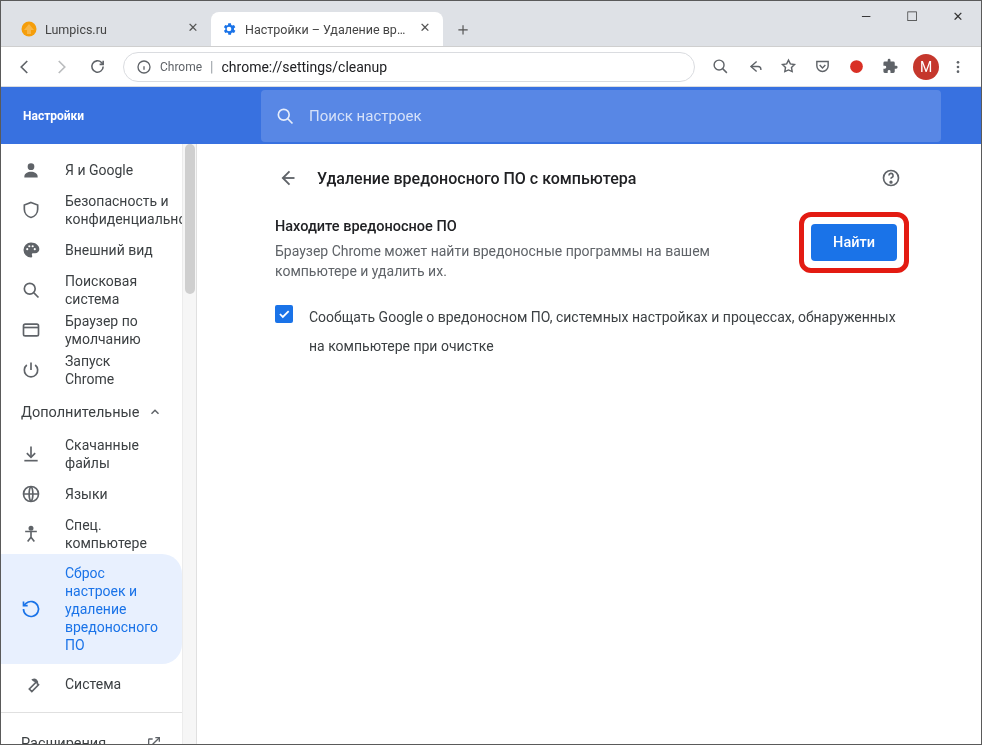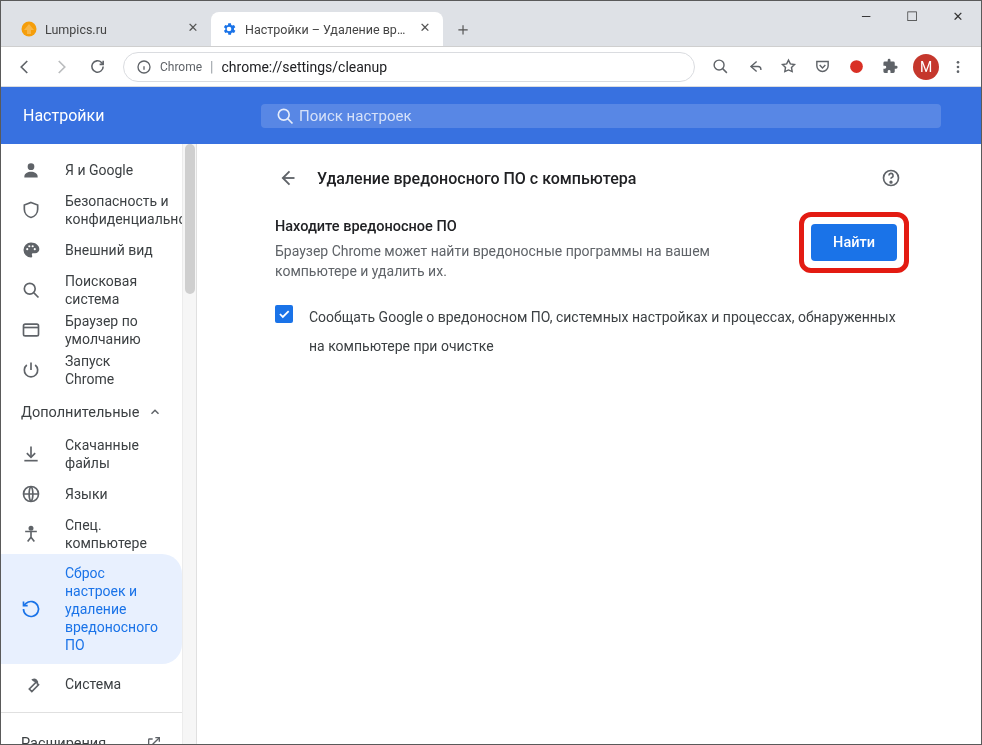--- a/index.html
+++ b/index.html
@@ -25,22 +25,22 @@
   .omnibox { flex: 1; height: 30px; border:1px solid #dadce0; border-radius: 15px; display:flex; align-items:center; padding: 0 12px; gap:8px; background:#fff; margin: 0 6px;}
   .omnibox .scheme { font-size: 12px; color:#5f6368;}
   .omnibox .sep    { font-size: 14px; color:#9aa0a6;}
   .omnibox .url    { font-size: 14px; color:#202124;}
   .tool-icon { width: 30px; height: 30px; display:flex; align-items:center; justify-content:center; color:#5f6368; cursor:pointer; font-size:16px;}
   .avatar { width: 26px; height: 26px; border-radius: 50%; background:#c5372c; color:#fff; font-size:14px; display:flex; align-items:center; justify-content:center; margin-left:4px;}
 
   
   .content { display:flex; flex-direction:column; height: calc(100% - 86px); }
   .app-header { height: 57px; background:#3871e0; display:flex; align-items:center; color:#fff; }
-  .app-header .brand { width: 260px; padding-left: 22px; font-size: 16px; font-weight: 400;}
-  .app-header .search { flex:1; max-width: 680px; height: 24px; background: rgba(255,255,255,0.16); border-radius: 4px; display:flex; align-items:center; padding: 0 14px; gap:4px; color: rgba(255,255,255,0.85); }
+  .app-header .brand { width: 260px; padding-left: 22px; font-size: 12px; font-weight: 700;}
+  .app-header .search { flex:1; max-width: 680px; height: 52px; background: rgba(255,255,255,0.16); border-radius: 4px; display:flex; align-items:center; padding: 0 14px; gap:14px; color: rgba(255,255,255,0.85); }
   .app-header .search input { background:transparent; border:none; outline:none; color: rgba(255,255,255,0.9); font-size:15px; width:100%;}
   .app-header .search input::placeholder { color: rgba(255,255,255,0.75);}
 
   .app-body { flex:1; display:flex; overflow:hidden;}
   
   .sidebar-wrap { width: 196px; border-right: 1px solid #e0e0e0; display:flex;}
   .sidebar { flex:1; overflow-y:auto; padding-top: 6px;}
   .sidebar::-webkit-scrollbar { width: 0;}
   .scroll-track { width: 14px; background:#f6f6f6; position:relative; border-left:1px solid #ececec;}
   .scroll-thumb { position:absolute; top:0; left:2px; width:10px; height:150px; background:#cfcfcf; border-radius:5px;}

